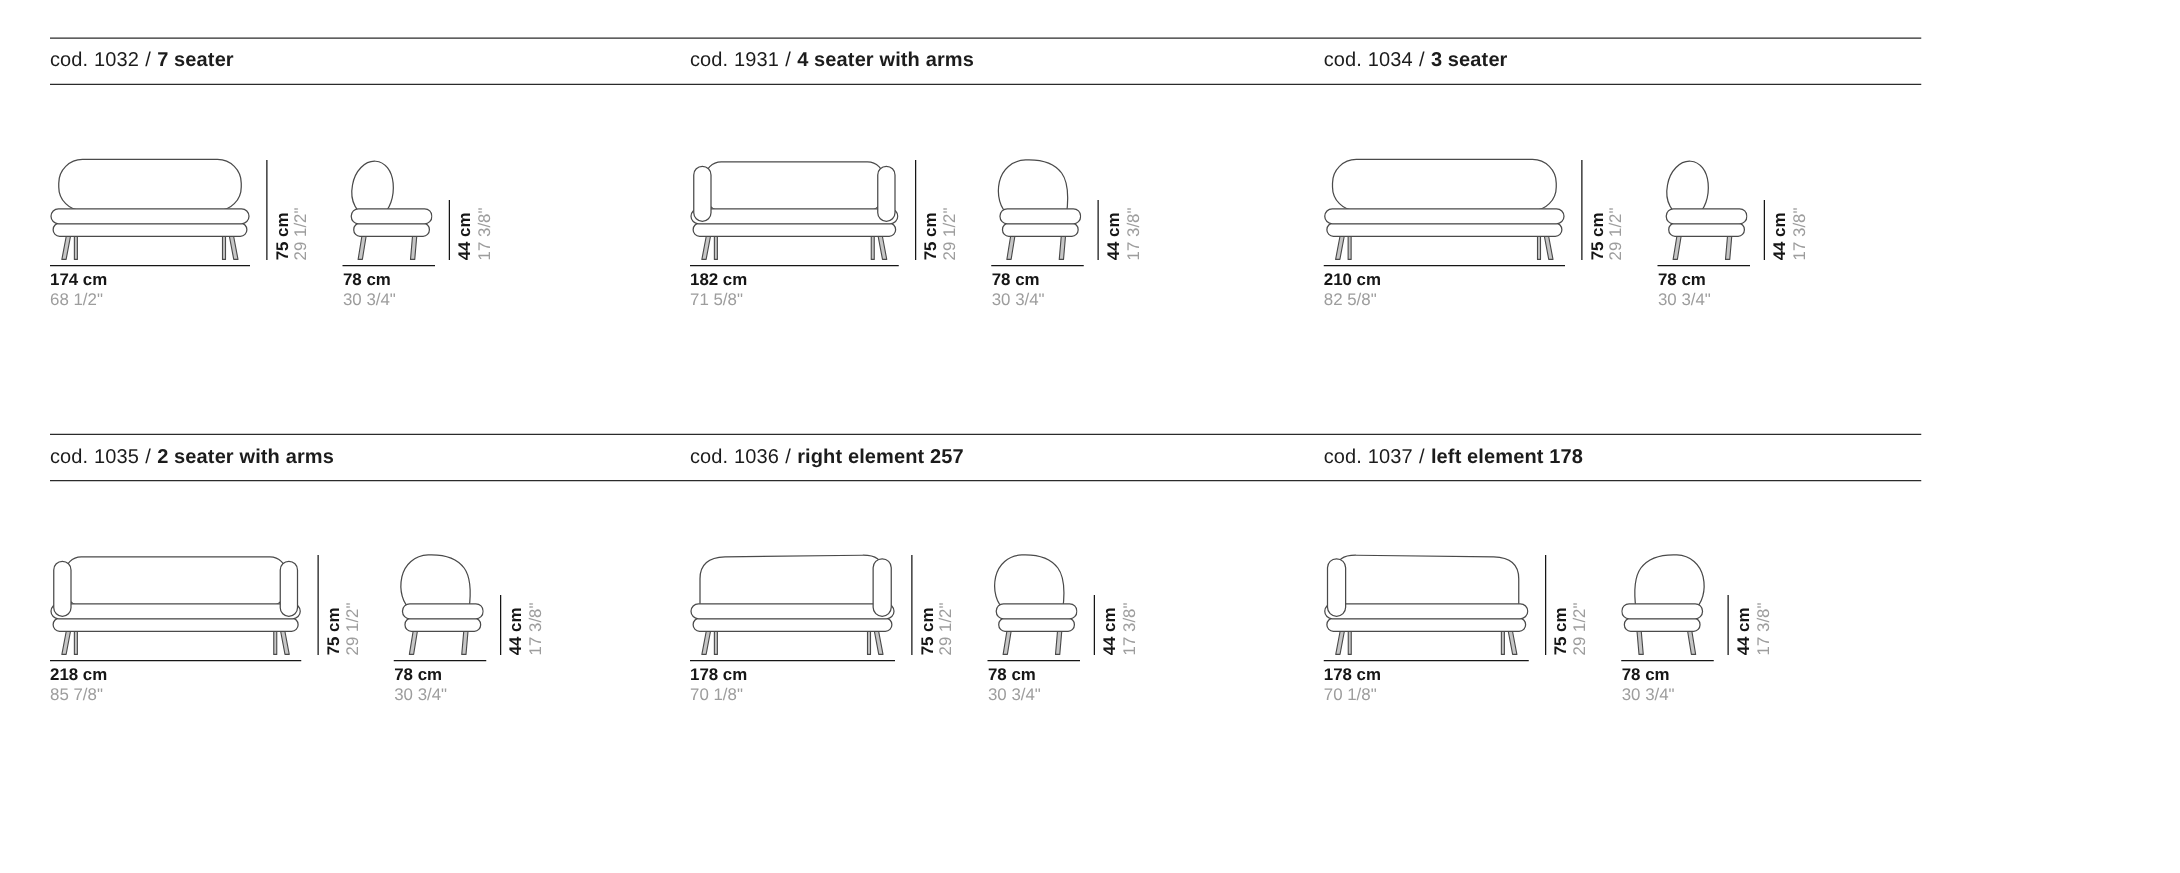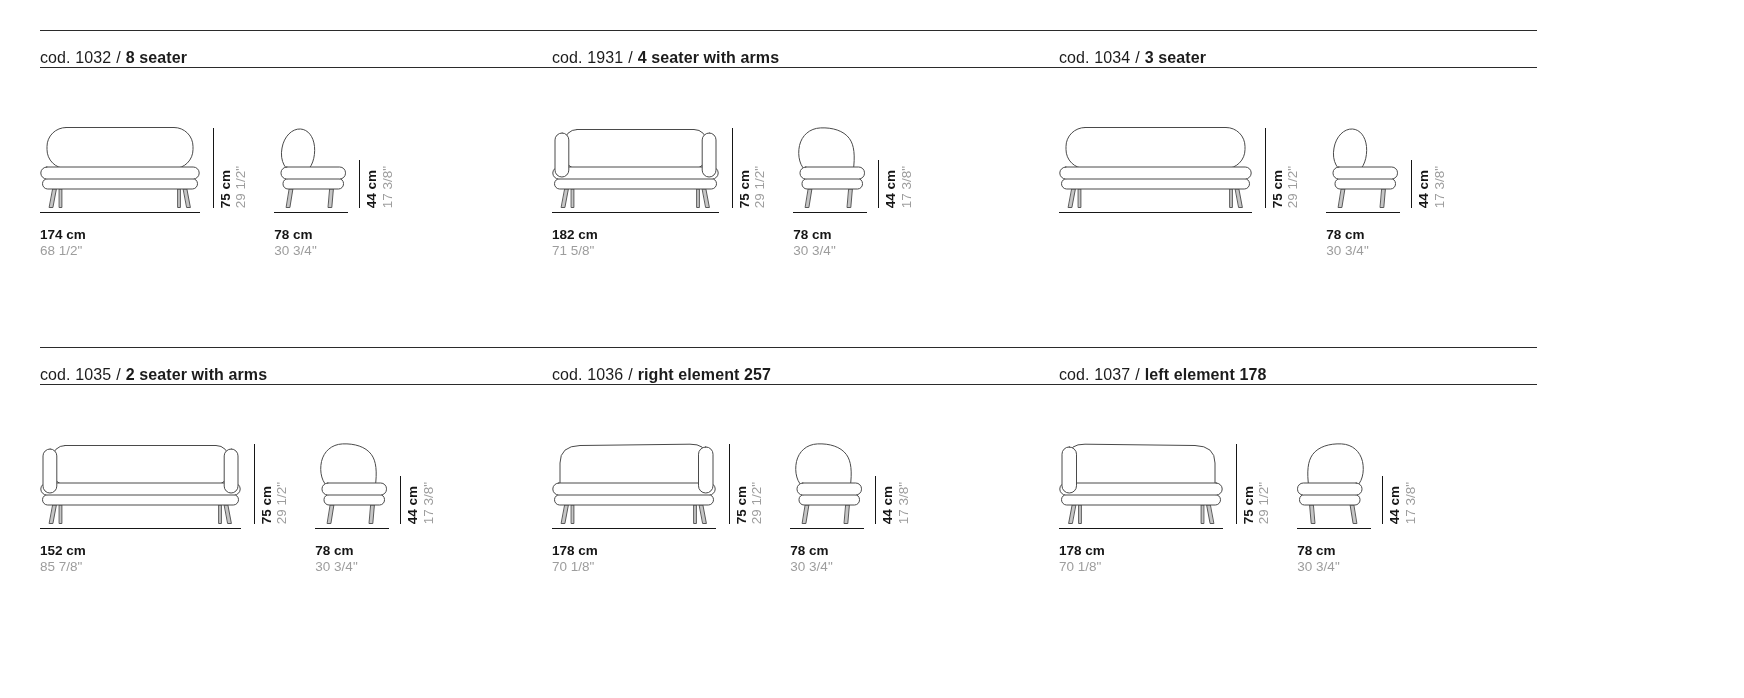--- a/index.html
+++ b/index.html
@@ -1,50 +1,50 @@
 <!DOCTYPE html>
 <html><head>
 <meta charset="utf-8">
 <style>
   html,body{margin:0;padding:0;}
   body{width:1744px;height:698px;background:#ffffff;overflow:hidden;position:relative;
        font-family:"Liberation Sans",sans-serif;color:#1c1c1c;}
   .content{position:absolute;left:40px;top:0;width:1497px;height:698px;}
   .band{position:absolute;left:0;width:1497px;height:36px;
         border-top:1.2px solid #2b2b2b;border-bottom:1.2px solid #2b2b2b;}
-  .panel-title{position:absolute;top:0;height:36px;margin:0;display:flex;align-items:flex-end;
+  .panel-title{position:absolute;top:0;height:36px;margin:0;display:flex;align-items:center;
                font-size:16px;font-weight:400;letter-spacing:.1px;white-space:nowrap;}
   .panel-title .sep{margin:0 5px;}
   .panel-title .pname{font-weight:700;}
   .figures{position:absolute;display:flex;gap:26px;align-items:flex-start;}
   .fig{display:flex;flex-direction:column;}
   .fig-top{display:flex;align-items:flex-end;}
   .drawing{display:block;}
   .vline{width:0;border-left:1.5px solid #161616;margin-left:13px;}
   .front-vline{height:80px;}
   .side-vline{height:48px;}
   .vlabels{display:flex;align-items:flex-end;gap:1px;margin-left:5px;}
   .vtext{writing-mode:vertical-rl;transform:rotate(180deg);line-height:1.05;}
   .hline{height:0;border-top:1.5px solid #161616;margin-top:4px;}
   .fig.side .hline{width:74px;}
-  .hlabels{margin-top:14px;}
+  .hlabels{margin-top:3px;}
   .dim-cm{font-size:13.5px;font-weight:700;color:#161616;display:block;white-space:nowrap;}
   .dim-in{font-size:13.5px;font-weight:400;color:#9d9d9d;display:block;margin-top:1px;white-space:nowrap;}
   .vlabels .dim-cm,.vlabels .dim-in{display:inline-block;}
 </style>
 </head>
 <body>
 
 <div class="content">
 
   <div class="band" style="top:30px">
     <h2 class="panel-title" style="left:0">
       <span class="code">cod. 1032</span>
       <span class="sep">/</span>
-      <span class="pname">8 seater</span>
+      <span class="pname">7 seater</span>
     </h2>
     <h2 class="panel-title" style="left:512px">
       <span class="code">cod. 1931</span>
       <span class="sep">/</span>
       <span class="pname">4 seater with arms</span>
     </h2>
     <h2 class="panel-title" style="left:1019px">
       <span class="code">cod. 1034</span>
       <span class="sep">/</span>
       <span class="pname">3 seater</span>
@@ -177,20 +177,24 @@
             <path d="M7.7,58.5 L185.3,58.5 A5.2,5.2 0 0 1 190.5,63.7 L190.5,63.8 A5.2,5.2 0 0 1 185.3,69 L7.7,69 A5.2,5.2 0 0 1 2.5,63.8 L2.5,63.7 A5.2,5.2 0 0 1 7.7,58.5 Z" fill="#ffffff" stroke="#4a4a4a" stroke-width="1" stroke-linejoin="round" stroke-linecap="round"></path>
             <path d="M6.8,47 L186.20000000000002,47 A6,6 0 0 1 192.20000000000002,53 L192.20000000000002,53 A6,6 0 0 1 186.20000000000002,59 L6.8,59 A6,6 0 0 1 0.8,53 L0.8,53 A6,6 0 0 1 6.8,47 Z" fill="#ffffff" stroke="#4a4a4a" stroke-width="1" stroke-linejoin="round" stroke-linecap="round"></path>
           </svg>
         <div class="vline front-vline"></div>
         <div class="vlabels">
           <span class="dim-cm vtext">75 cm</span>
           <span class="dim-in vtext">29 1/2"</span>
         </div>
       </div>
       <div class="hline" style="width: 193px;"></div>
+      <div class="hlabels">
+        <span class="dim-cm">210 cm</span>
+        <span class="dim-in">82 5/8"</span>
+      </div>
     </div>
     <div class="fig side">
       <div class="fig-top">
         <svg class="drawing side-svg" width="72" height="88" viewBox="0 0 72 88">
             <path d="M21.5,53.5 C11.5,52 5.5,41 8,28 C10,16.5 18,8.5 26.5,9 C34,9.5 39.5,16.5 40.5,26.5 C41.5,37 38,48.5 30.5,52.5 C27.5,54 24.5,54 21.5,53.5 Z" fill="#ffffff" stroke="#4a4a4a" stroke-width="1" stroke-linejoin="round" stroke-linecap="round"></path>
             <path d="M15.5,69 L18.9,69 L15.899999999999999,87.5 L12.5,87.5 Z" fill="#c6c6c6" stroke="#4a4a4a" stroke-width="0.9" stroke-linejoin="round" stroke-linecap="round"></path>
             <path d="M56,69 L59.4,69 L57.8,87.5 L54.4,87.5 Z" fill="#c6c6c6" stroke="#4a4a4a" stroke-width="0.9" stroke-linejoin="round" stroke-linecap="round"></path>
             <path d="M14,58.5 L64.5,58.5 A5,5 0 0 1 69.5,63.5 L69.5,64 A5,5 0 0 1 64.5,69 L14,69 A5,5 0 0 1 9,64 L9,63.5 A5,5 0 0 1 14,58.5 Z" fill="#ffffff" stroke="#4a4a4a" stroke-width="1" stroke-linejoin="round" stroke-linecap="round"></path>
             <path d="M12.8,47 L65.7,47 A5.8,5.8 0 0 1 71.5,52.8 L71.5,53.2 A5.8,5.8 0 0 1 65.7,59 L12.8,59 A5.8,5.8 0 0 1 7,53.2 L7,52.8 A5.8,5.8 0 0 1 12.8,47 Z" fill="#ffffff" stroke="#4a4a4a" stroke-width="1" stroke-linejoin="round" stroke-linecap="round"></path>
           </svg>
@@ -223,21 +227,21 @@
             <path d="M191.1,13 L191.1,13 A6.9,6.9 0 0 1 198,19.9 L198,50.1 A6.9,6.9 0 0 1 191.1,57 L191.1,57 A6.9,6.9 0 0 1 184.2,50.1 L184.2,19.9 A6.9,6.9 0 0 1 191.1,13 Z" fill="#ffffff" stroke="#4a4a4a" stroke-width="1" stroke-linejoin="round" stroke-linecap="round"></path>
           </svg>
         <div class="vline front-vline"></div>
         <div class="vlabels">
           <span class="dim-cm vtext">75 cm</span>
           <span class="dim-in vtext">29 1/2"</span>
         </div>
       </div>
       <div class="hline" style="width: 201px;"></div>
       <div class="hlabels">
-        <span class="dim-cm">152 cm</span>
+        <span class="dim-cm">218 cm</span>
         <span class="dim-in">85 7/8"</span>
       </div>
     </div>
     <div class="fig side">
       <div class="fig-top">
         <svg class="drawing side-svg" width="72" height="88" viewBox="0 0 72 88">
             <path d="M14,51.5 C7,47.5 4.2,36 6.5,25.5 C8.8,15.5 16.5,8.4 27.5,7.9 C39.5,7.4 50.5,10.6 56.3,18.4 C61.3,25.2 62.3,35.5 60.2,51.5 Z" fill="#ffffff" stroke="#4a4a4a" stroke-width="1" stroke-linejoin="round" stroke-linecap="round"></path>
             <path d="M15.5,69 L18.9,69 L15.899999999999999,87.5 L12.5,87.5 Z" fill="#c6c6c6" stroke="#4a4a4a" stroke-width="0.9" stroke-linejoin="round" stroke-linecap="round"></path>
             <path d="M56,69 L59.4,69 L57.8,87.5 L54.4,87.5 Z" fill="#c6c6c6" stroke="#4a4a4a" stroke-width="0.9" stroke-linejoin="round" stroke-linecap="round"></path>
             <path d="M14,58.5 L64.5,58.5 A5,5 0 0 1 69.5,63.5 L69.5,64 A5,5 0 0 1 64.5,69 L14,69 A5,5 0 0 1 9,64 L9,63.5 A5,5 0 0 1 14,58.5 Z" fill="#ffffff" stroke="#4a4a4a" stroke-width="1" stroke-linejoin="round" stroke-linecap="round"></path>

